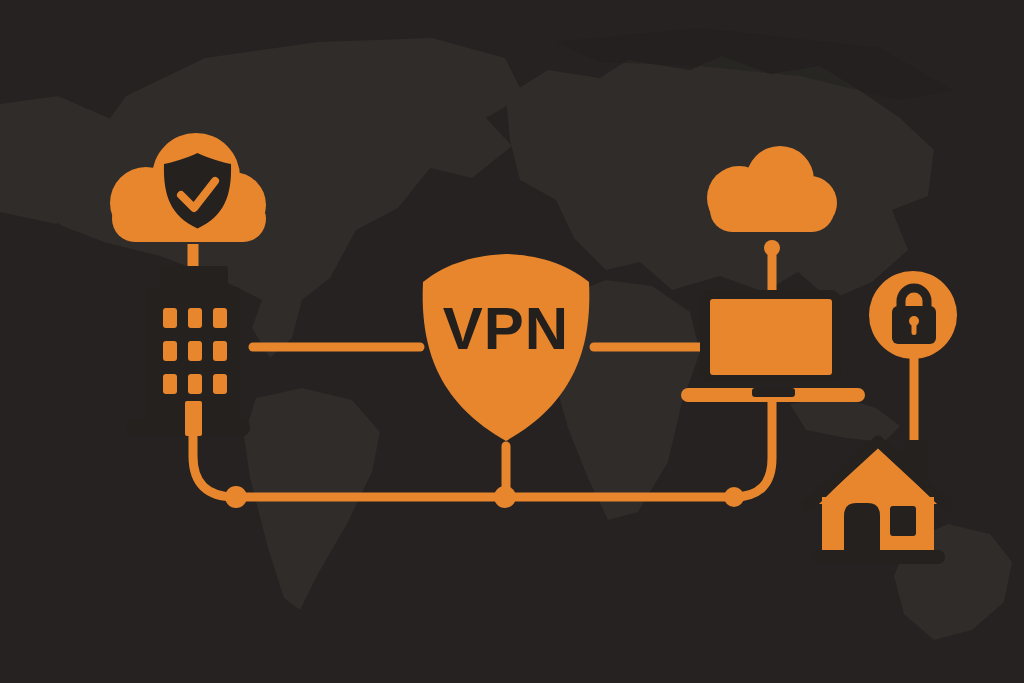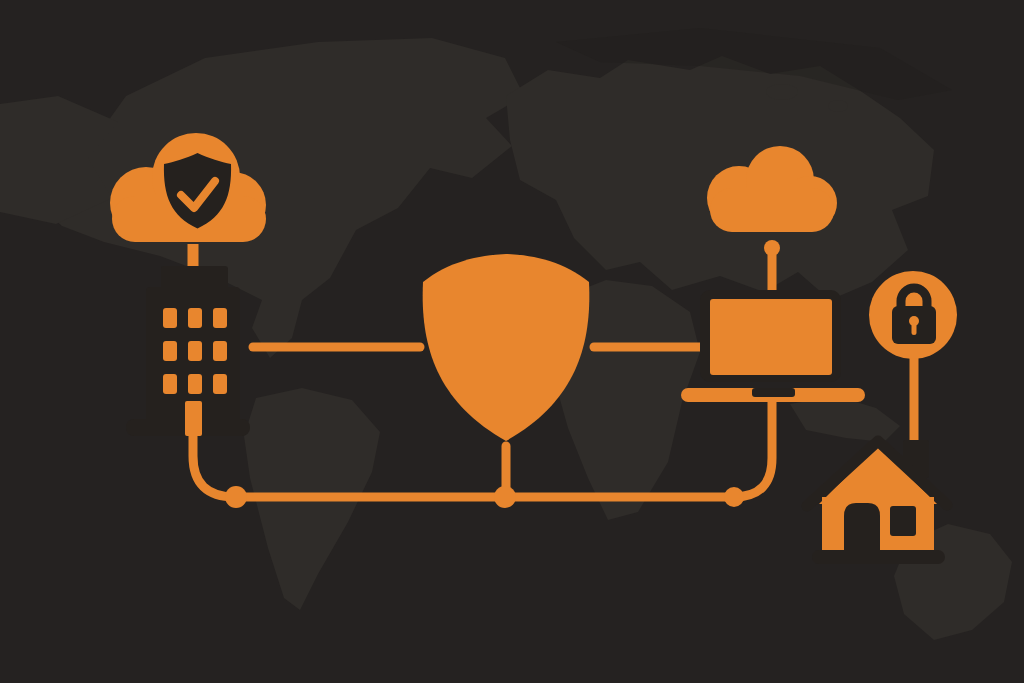--- a/index.html
+++ b/index.html
@@ -127,14 +127,15 @@
       <polygon class="o" points="878,445 819,504 937,504"></polygon>
       <path class="dstroke" stroke-width="11" d="M807,506 L878,441 L947,505"></path>
       <rect class="o" x="822" y="497" width="112" height="57"></rect>
       <path class="d" d="M844,554 L844,516 Q844,503 856,503 L868,503 Q880,503 880,516 L880,554 Z"></path>
       <rect class="d" x="890" y="506" width="26" height="30" rx="3"></rect>
       <rect class="d" x="812" y="550" width="133" height="14" rx="7"></rect>
     </g>
 
   </svg>
 
+  <div class="shield-label">VPN</div>
 
 </div>
 
 </body></html>

